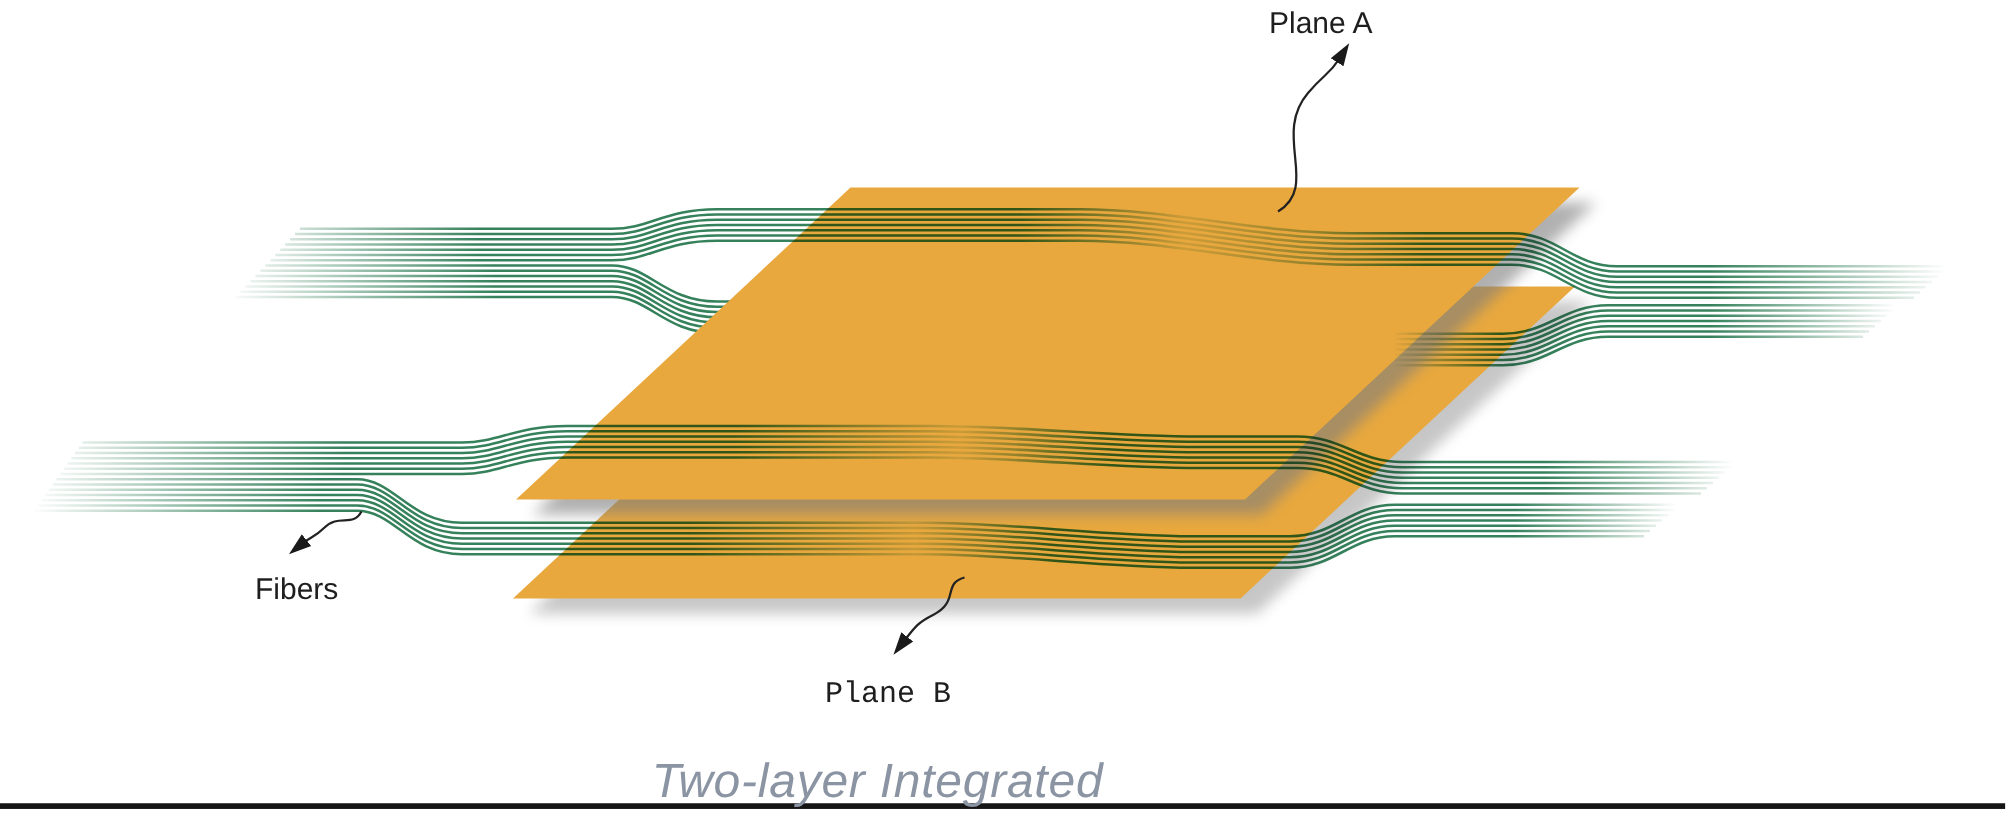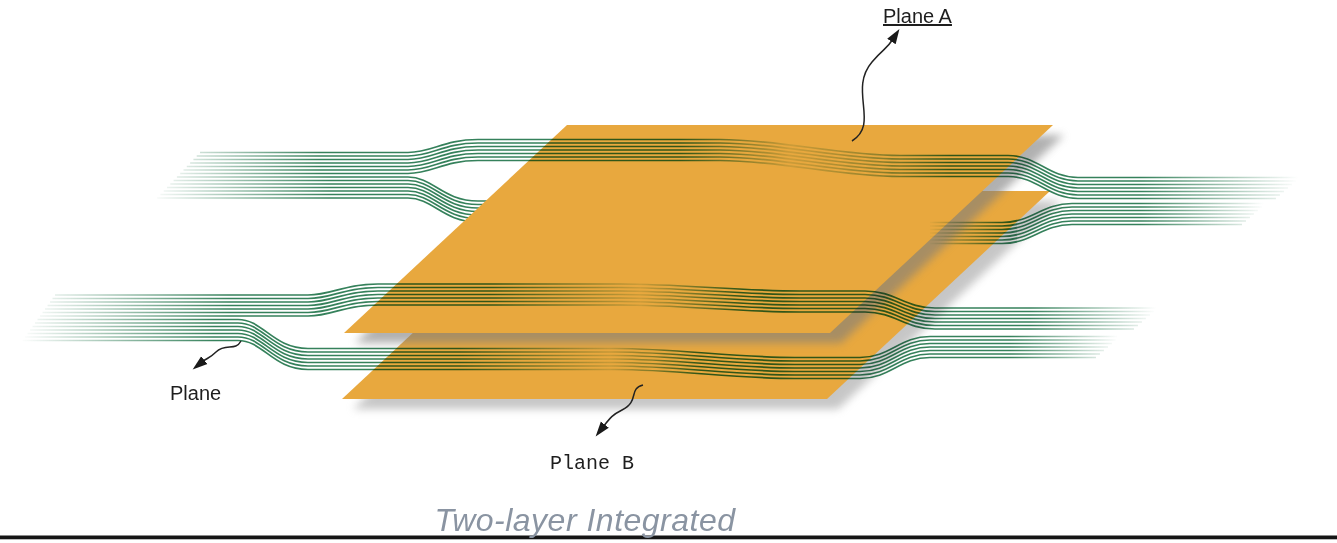--- a/index.html
+++ b/index.html
@@ -5,21 +5,21 @@
   html,body{margin:0;padding:0;background:#ffffff;}
   .stage{
     position:relative;width:1337px;height:543px;overflow:hidden;
     background:#ffffff;font-family:"Liberation Sans","DejaVu Sans",sans-serif;
   }
   .stage svg{position:absolute;left:0;top:0;}
   .ann-label{
     position:absolute;color:#1e1e1e;font-size:20px;line-height:1.2;
     white-space:nowrap;
   }
-  .plane-a-label{left:883px;top:4px;text-decoration:underline;}
+  .plane-a-label{left:846px;top:4px;}
   .plane-b-label{left:550px;top:452px;font-family:Liberation Mono, monospace;}
   .fibers-label{left:170px;top:381px;}
   .caption{
     position:absolute;left:372px;top:502px;width:426px;text-align:center;
     font-style:italic;font-size:32px;color:#8a94a2;letter-spacing:0.5px;
   }
 </style>
 </head>
 <body>
 
@@ -135,16 +135,16 @@
       <path d="M852,141 C880,124 848,90 872,62 C884,48 886,50 893,39" marker-end="url(#arrowhead)"></path>
       <path d="M643,385 C628,389 640,401 622,410 C612,415 610,418 603,427" marker-end="url(#arrowhead)"></path>
       <path d="M241,341 C235,352 226,342 216,352 C210,358 207,358 202,362" marker-end="url(#arrowhead)"></path>
     </g>
 
     <rect x="0" y="535.5" width="1337" height="3.8" fill="#151515"></rect>
   </svg>
 
   <div class="ann-label plane-a-label">Plane A</div>
   <div class="ann-label plane-b-label">Plane B</div>
-  <div class="ann-label fibers-label">Plane</div>
+  <div class="ann-label fibers-label">Fibers</div>
   <div class="caption">Two-layer Integrated stacking</div>
 
 </div>
 
 </body></html>

